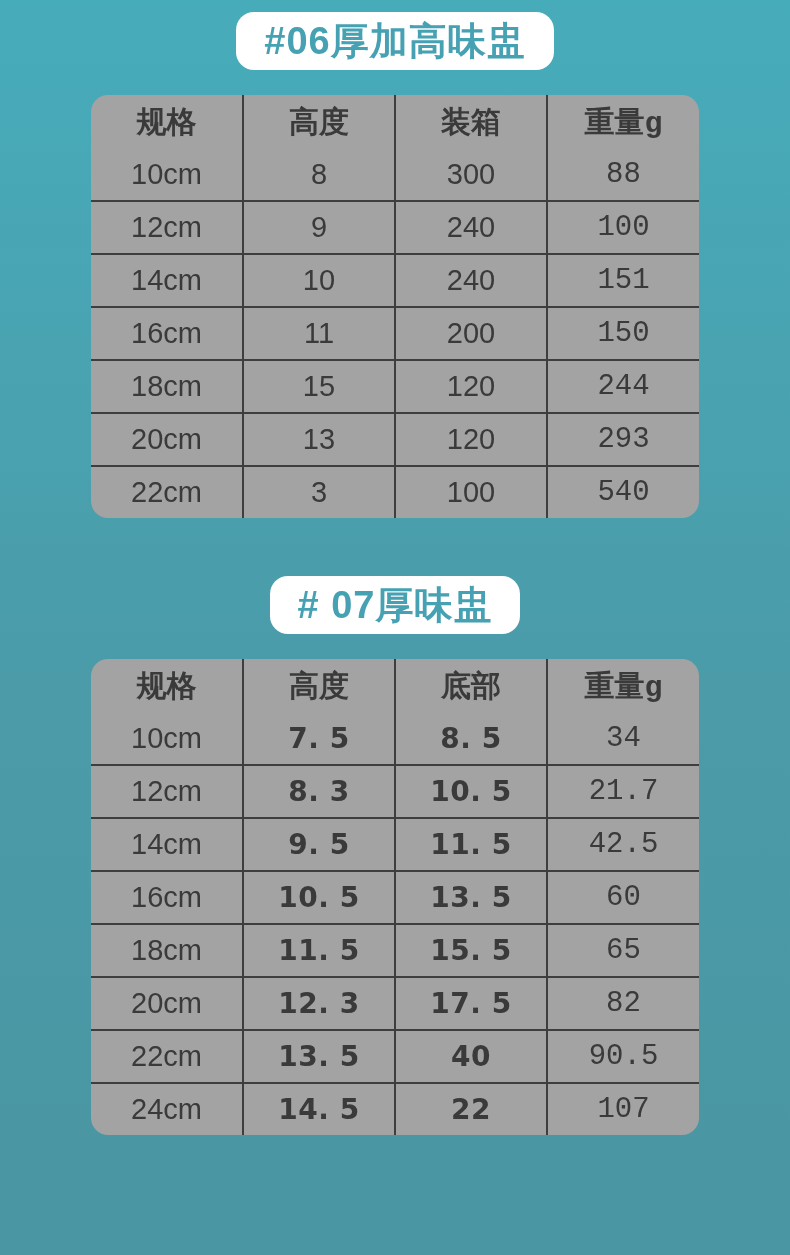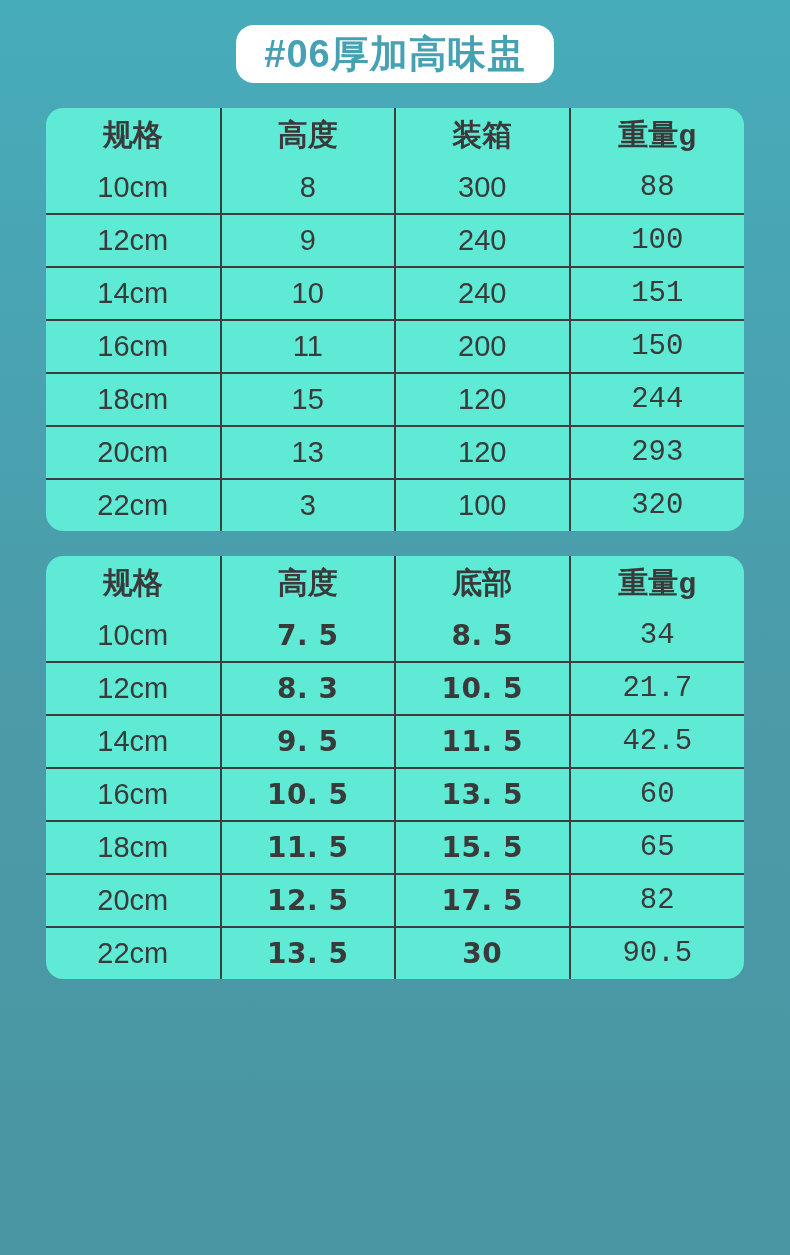--- a/index.html
+++ b/index.html
@@ -11,44 +11,44 @@
     height: 1255px;
     background: linear-gradient(180deg, #47acba 0%, #4b9ba9 55%, #4a96a2 100%);
     font-family: "Liberation Sans", "DejaVu Sans", sans-serif;
     color: #3a3a3a;
     overflow: hidden;
   }
   .page {
     width: 790px;
     height: 1255px;
     box-sizing: border-box;
-    padding-top: 25px;
+    padding-top: 12px;
     border-radius: 20px;
   }
   .badge {
     display: block;
     width: fit-content;
     margin: 0 auto;
     background: #ffffff;
     border-radius: 18px;
     padding: 8px 28px;
     font-size: 38px;
     line-height: 42px;
     font-weight: 700;
     color: #46a1b3;
     letter-spacing: 1px;
     text-align: center;
   }
   .badge-2 {
     margin-top: 58px;
   }
   .table-wrap {
-    width: 698px;
+    width: 608px;
     margin: 25px auto 0 auto;
-    background: #5eead4;
+    background: #a3a3a3;
     border-radius: 17px;
     overflow: hidden;
   }
   table.spec-table {
     width: 100%;
     border-collapse: collapse;
     table-layout: fixed;
   }
   .spec-table th,
   .spec-table td {
@@ -135,26 +135,29 @@
           <tr>
             <td>20cm</td>
             <td>13</td>
             <td>120</td>
             <td>293</td>
           </tr>
           <tr>
             <td>22cm</td>
             <td>3</td>
             <td>100</td>
-            <td>320</td>
+            <td>540</td>
           </tr>
         </tbody>
       </table>
   </div>
 
+  <div class="badge badge-2">
+    <span># 07厚味盅</span>
+  </div>
 
   <div class="table-wrap">
     <table class="spec-table" id="spec-table-07">
         <thead>
           <tr>
             <th>规格</th>
             <th>高度</th>
             <th>底部</th>
             <th>重量g</th>
           </tr>
@@ -185,27 +188,33 @@
             <td>60</td>
           </tr>
           <tr>
             <td>18cm</td>
             <td>11. 5</td>
             <td>15. 5</td>
             <td>65</td>
           </tr>
           <tr>
             <td>20cm</td>
-            <td>12. 5</td>
+            <td>12. 3</td>
             <td>17. 5</td>
             <td>82</td>
           </tr>
           <tr>
             <td>22cm</td>
             <td>13. 5</td>
-            <td>30</td>
+            <td>40</td>
             <td>90.5</td>
+          </tr>
+          <tr>
+            <td>24cm</td>
+            <td>14. 5</td>
+            <td>22</td>
+            <td>107</td>
           </tr>
         </tbody>
       </table>
   </div>
 
 </div>
 
 </body></html>

